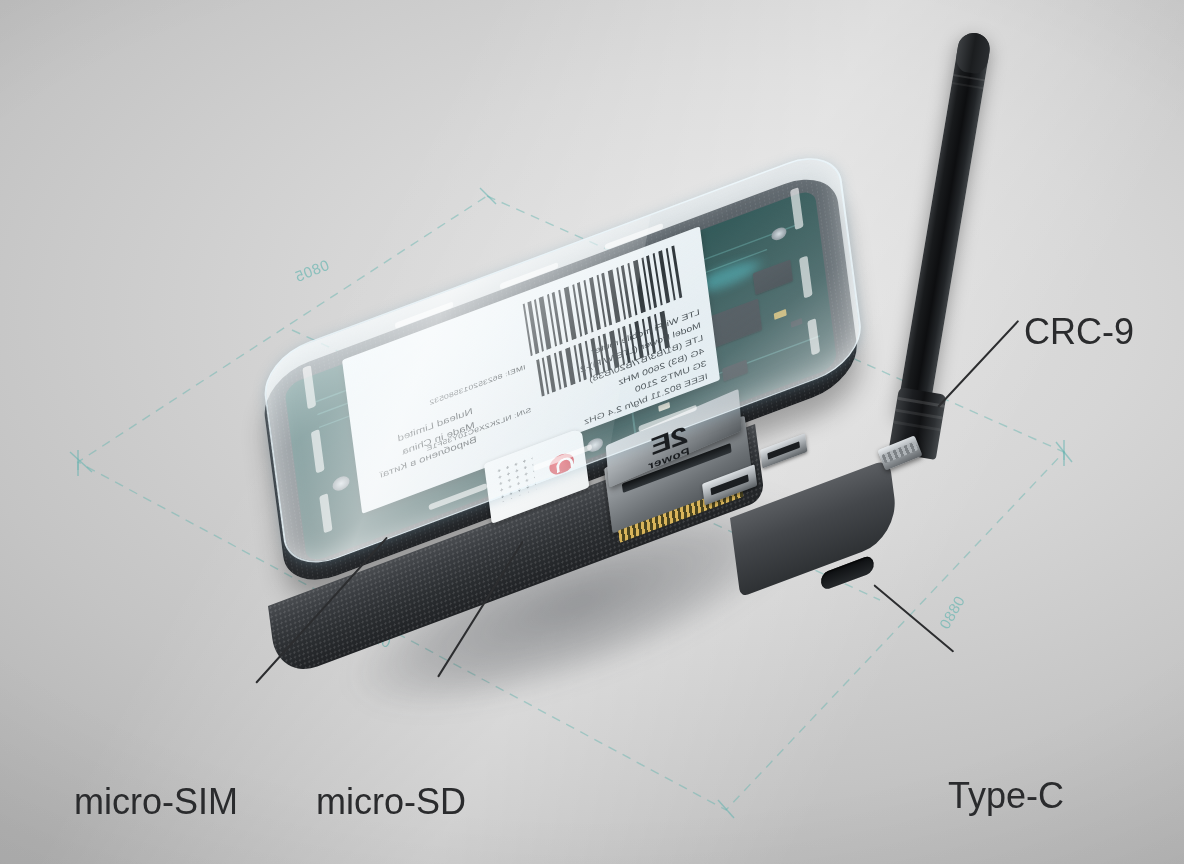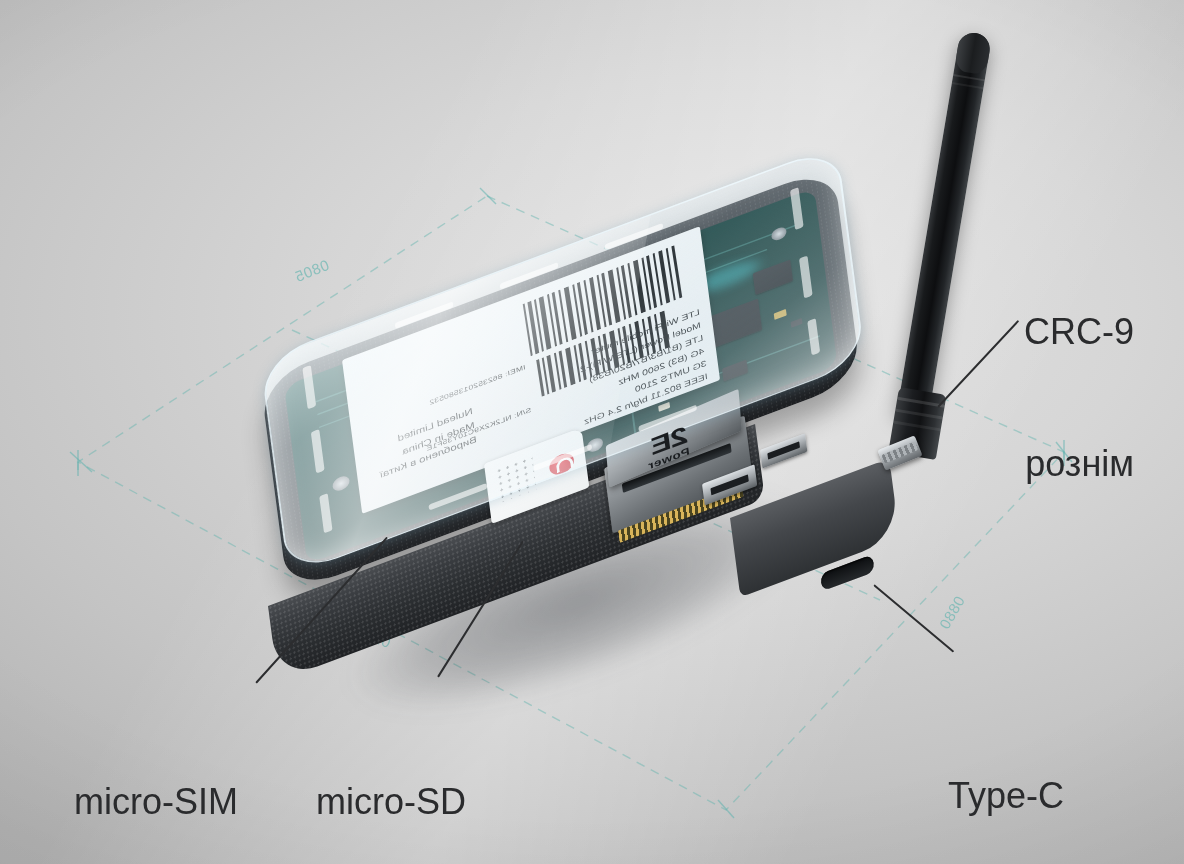--- a/index.html
+++ b/index.html
@@ -203,21 +203,21 @@
   .ant-conn{
     position:absolute;left:20px;top:424px;width:40px;height:22px;border-radius:3px;
     background:linear-gradient(175deg,#e8ecef 0%,#b4b9bd 35%,#868b8f 70%,#5e6266 100%);
     transform:rotate(-22deg);box-shadow:0 2px 5px rgba(0,0,0,.5);
   }
   .ant-conn::after{content:"";position:absolute;left:6%;top:28%;width:88%;height:42%;
     background:repeating-linear-gradient(90deg,#7d8286 0 3px,#aeb3b7 3px 6px);border-radius:2px;}
 
   
   .callout{position:absolute;color:#2a2b2d;font-size:36px;line-height:1.22;white-space:pre;}
-  .callout.right{text-align:right;}
+  .callout.right{text-align:left;}
   .leader{position:absolute;background:#2c2d2f;height:2px;transform-origin:0 50%;border-radius:1px;}
 </style>
 </head>
 <body>
 
 <div id="stage">
 
   <div class="bg"></div>
   <div class="bg-sheen"></div>
   <div class="bg-vig"></div>
@@ -407,21 +407,20 @@
       <div class="ant-ring" style="top:10px;"></div>
       <div class="ant-ring" style="top:22px;opacity:.7;"></div>
       <div class="ant-ring" style="top:34px;opacity:.5;"></div>
     </div>
     <div class="ant-conn"></div>
   </div>
 
   <div class="leader" style="left:938px;top:406px;width:118px;transform:rotate(-47deg);"></div>
   <div class="callout right" style="left:1024px;top:222px;">
     <div>CRC-9</div>
-    <div>рознім</div>
   </div>
 
   <div class="leader" style="left:874px;top:584px;width:104px;transform:rotate(40deg);"></div>
   <div class="callout right" style="left:948px;top:686px;">
     <div>Type-C</div>
   </div>
 
   <div class="leader" style="left:256px;top:682px;width:196px;transform:rotate(-48deg);"></div>
   <div class="callout" style="left:56px;top:692px;text-align:center;width:200px;">
     <div>micro-SIM</div>

